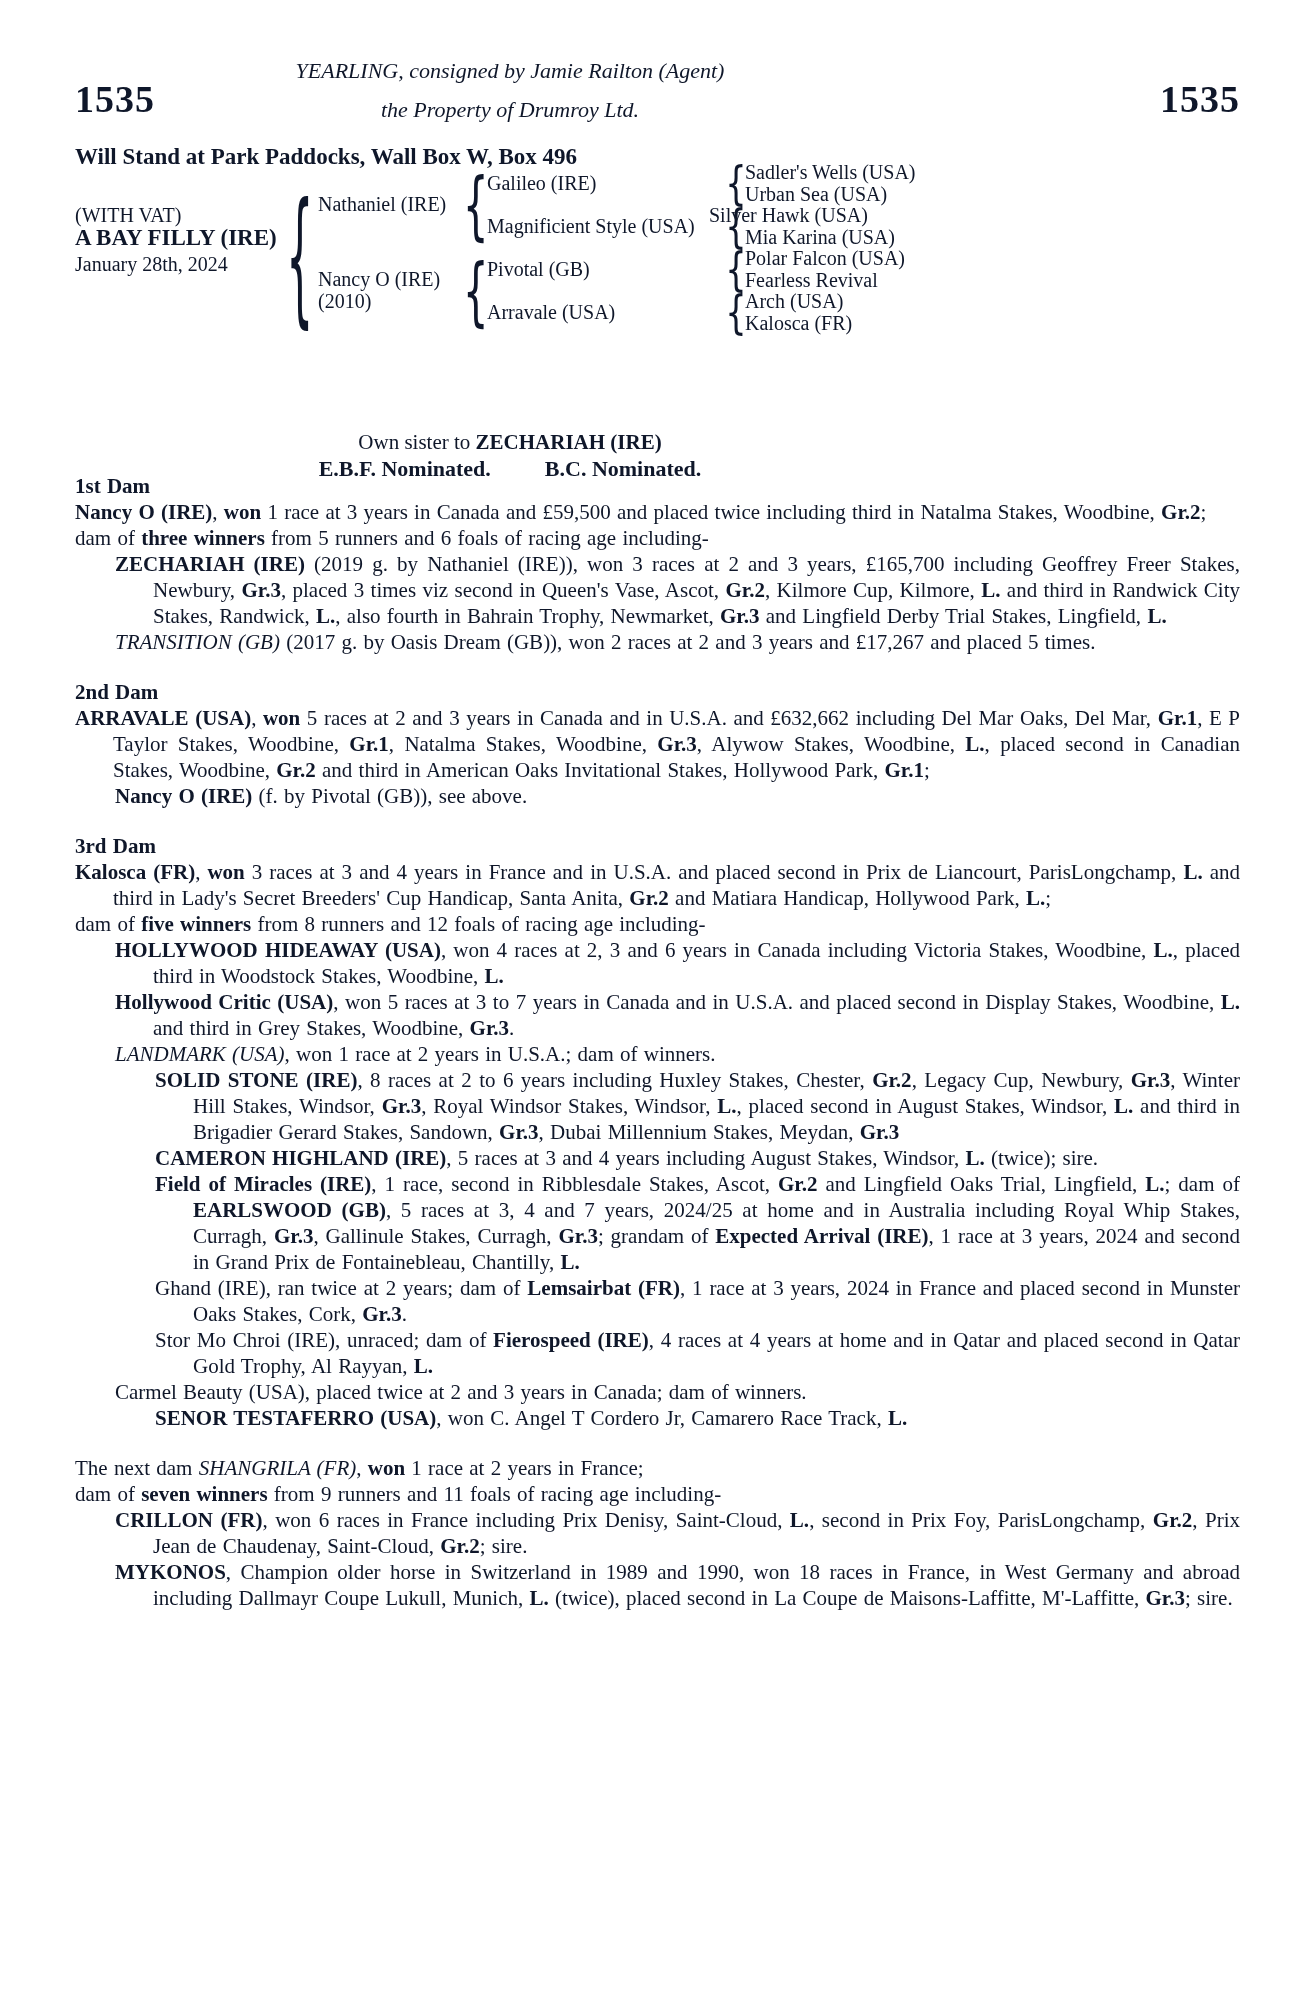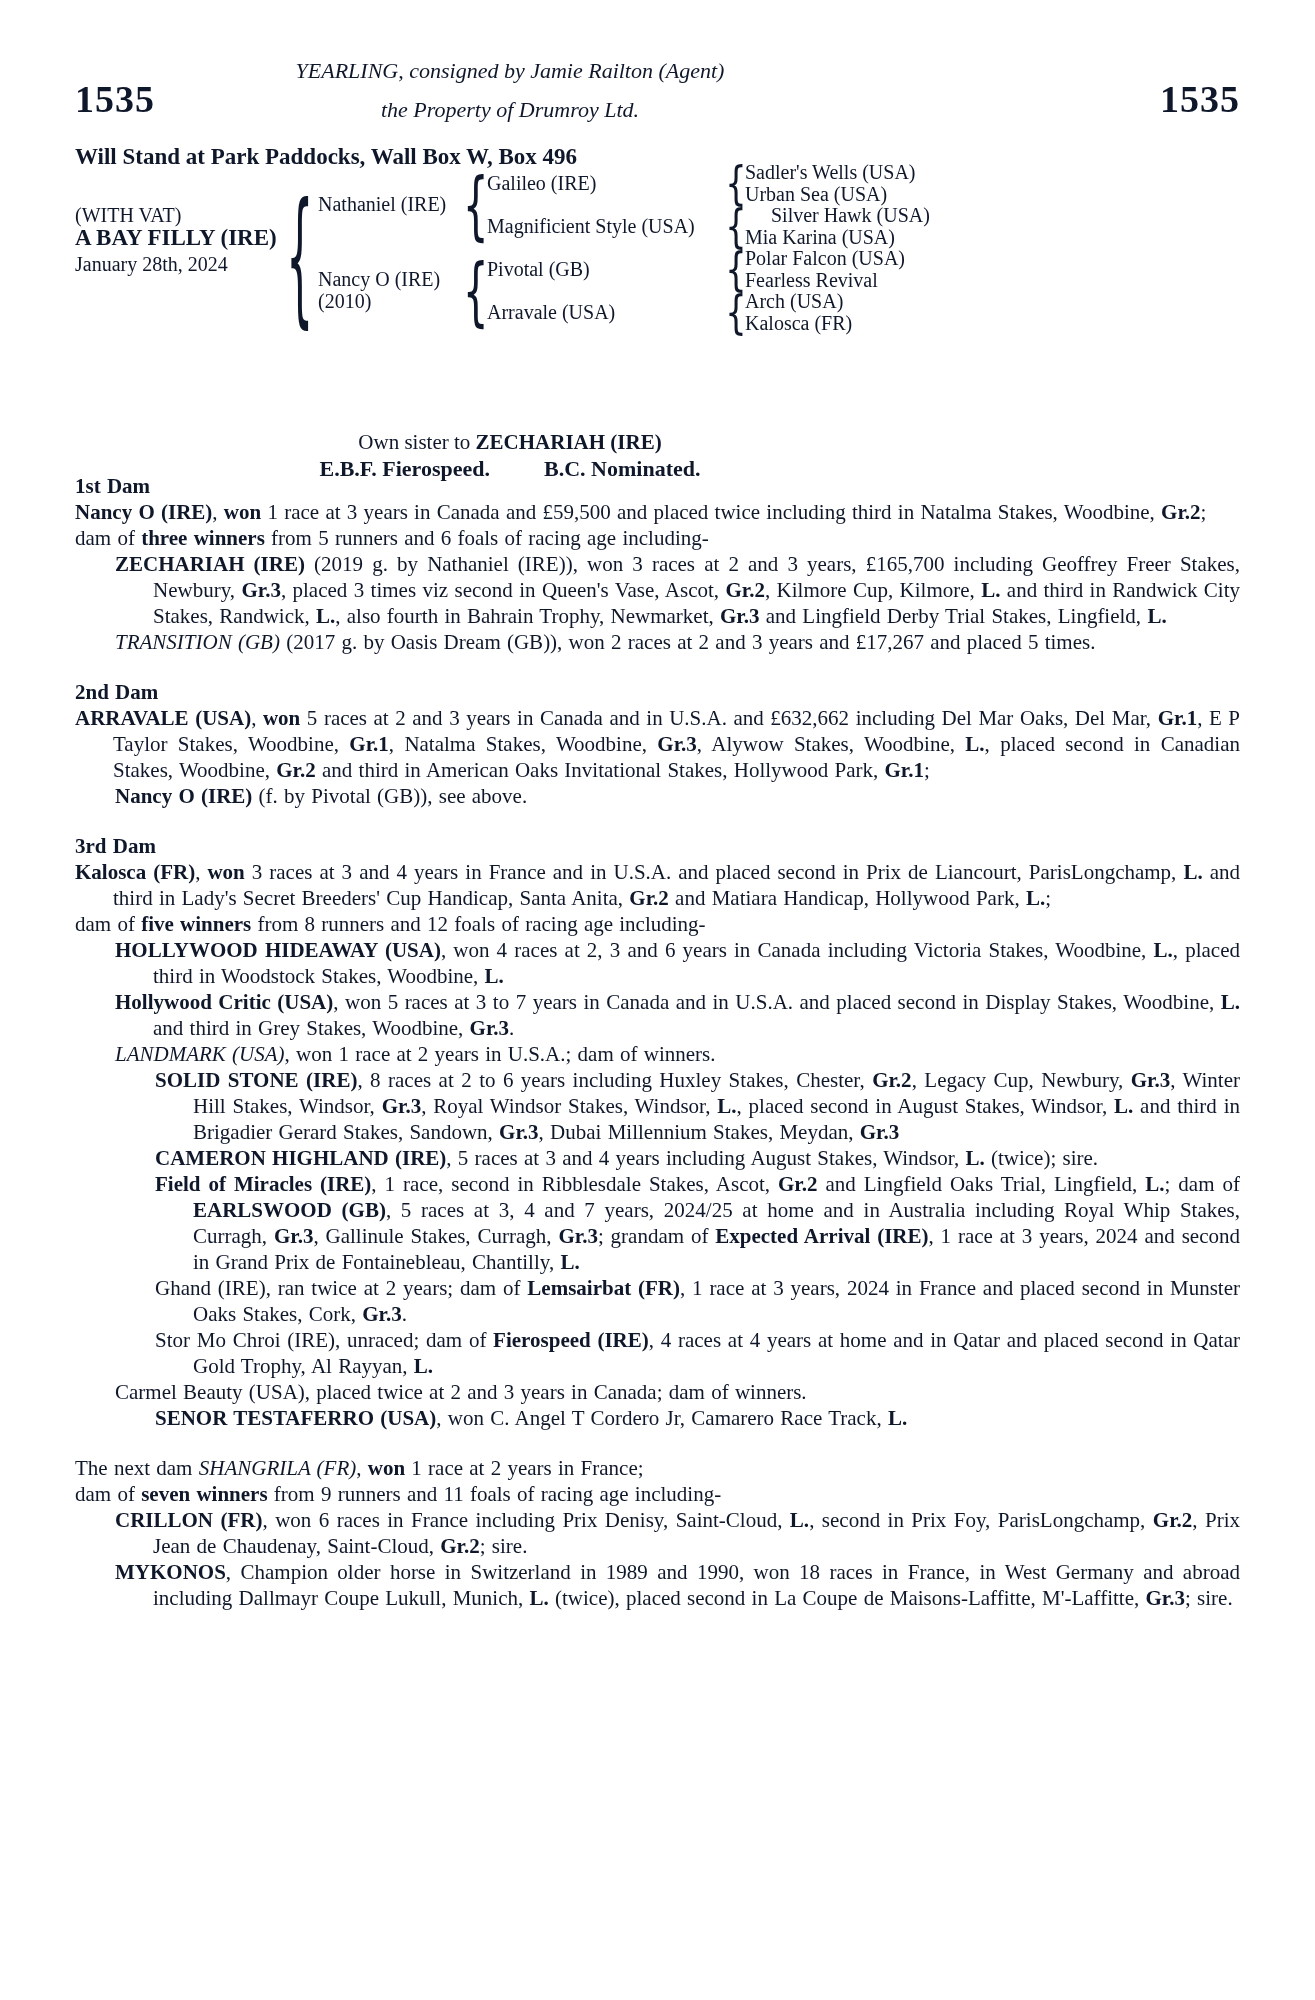--- a/index.html
+++ b/index.html
@@ -69,31 +69,31 @@
     <span class="ped-item" style="left:412px; top:58px">Magnificient Style (USA)</span>
     <span class="ped-item" style="left:412px; top:101px">Pivotal (GB)</span>
     <span class="ped-item" style="left:412px; top:144px">Arravale (USA)</span>
 
     <span class="brace" style="left:647px; top:1px;   transform:scale(0.7,0.95);"></span>
     <span class="brace" style="left:647px; top:44px;  transform:scale(0.7,0.95);"></span>
     <span class="brace" style="left:647px; top:87px;  transform:scale(0.7,0.95);"></span>
     <span class="brace" style="left:647px; top:130px; transform:scale(0.7,0.95);"></span>
     <span class="ped-item" style="left:670px; top:4px">Sadler's Wells (USA)</span>
     <span class="ped-item" style="left:670px; top:26px">Urban Sea (USA)</span>
-    <span class="ped-item" style="left:696px; top:47px">Silver Hawk (USA)</span>
+    <span class="ped-item" style="left:634px; top:47px">Silver Hawk (USA)</span>
     <span class="ped-item" style="left:670px; top:69px">Mia Karina (USA)</span>
     <span class="ped-item" style="left:670px; top:90px">Polar Falcon (USA)</span>
     <span class="ped-item" style="left:670px; top:112px">Fearless Revival</span>
     <span class="ped-item" style="left:670px; top:133px">Arch (USA)</span>
     <span class="ped-item" style="left:670px; top:155px">Kalosca (FR)</span>
   </div>
 
   <div class="own-sister"><span>Own sister to </span><span class="b">ZECHARIAH (IRE)</span></div>
   <div class="noms">
-    <span>E.B.F. Fierospeed.</span><span>B.C. Nominated.</span>
+    <span>E.B.F. Nominated.</span><span>B.C. Nominated.</span>
   </div>
 
   <div class="body-text">
       <div class="section">
         <div class="sec-heading">1st Dam</div>
         <div class="para ind0"><span class="b">Nancy O (IRE)</span><span>, </span><span class="b">won</span><span> 1 race at 3 years in Canada and £59,500 and placed twice including third in Natalma Stakes, Woodbine, </span><span class="b">Gr.2</span><span>;</span></div>
         <div class="para ind0"><span>dam of </span><span class="b">three winners</span><span> from 5 runners and 6 foals of racing age including-</span></div>
         <div class="para ind1"><span class="b">ZECHARIAH (IRE)</span><span> (2019 g. by Nathaniel (IRE)), won 3 races at 2 and 3 years, £165,700 including Geoffrey Freer Stakes, Newbury, </span><span class="b">Gr.3</span><span>, placed 3 times viz second in Queen's Vase, Ascot, </span><span class="b">Gr.2</span><span>, Kilmore Cup, Kilmore, </span><span class="b">L.</span><span> and third in Randwick City Stakes, Randwick, </span><span class="b">L.</span><span>, also fourth in Bahrain Trophy, Newmarket, </span><span class="b">Gr.3</span><span> and Lingfield Derby Trial Stakes, Lingfield, </span><span class="b">L.</span></div>
         <div class="para ind1"><span class="i">TRANSITION (GB)</span><span> (2017 g. by Oasis Dream (GB)), won 2 races at 2 and 3 years and £17,267 and placed 5 times.</span></div>
       </div>

